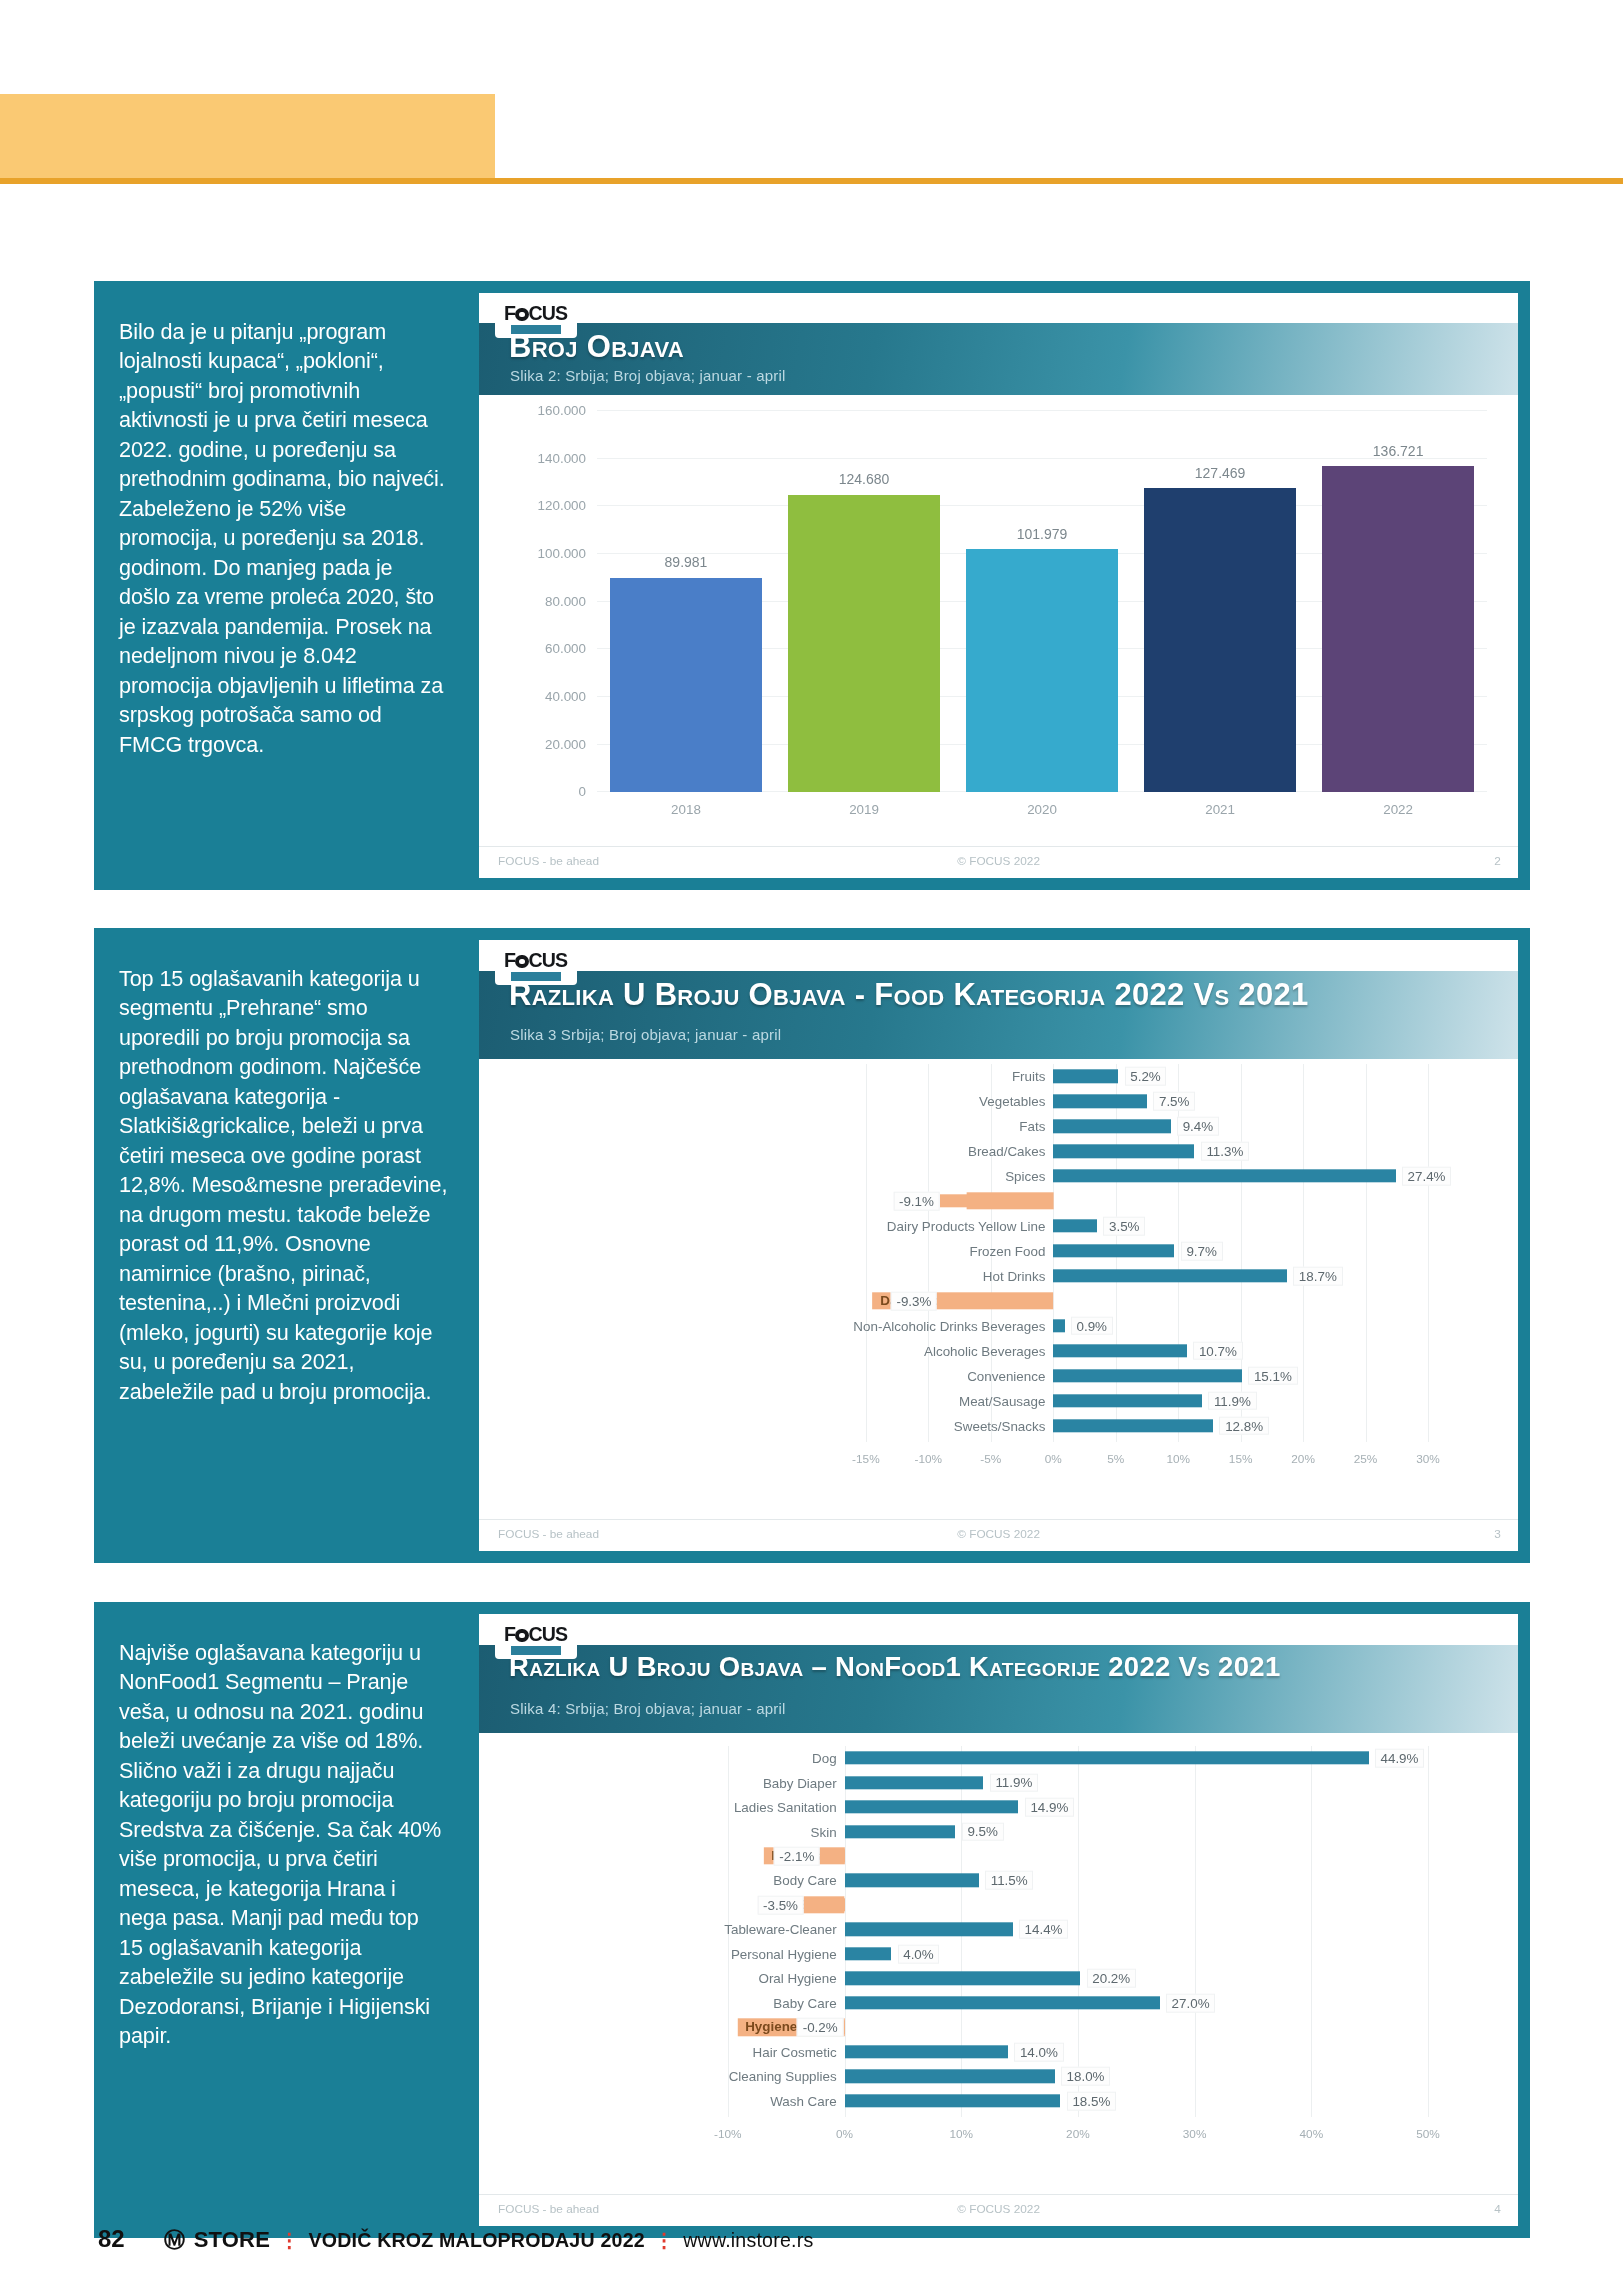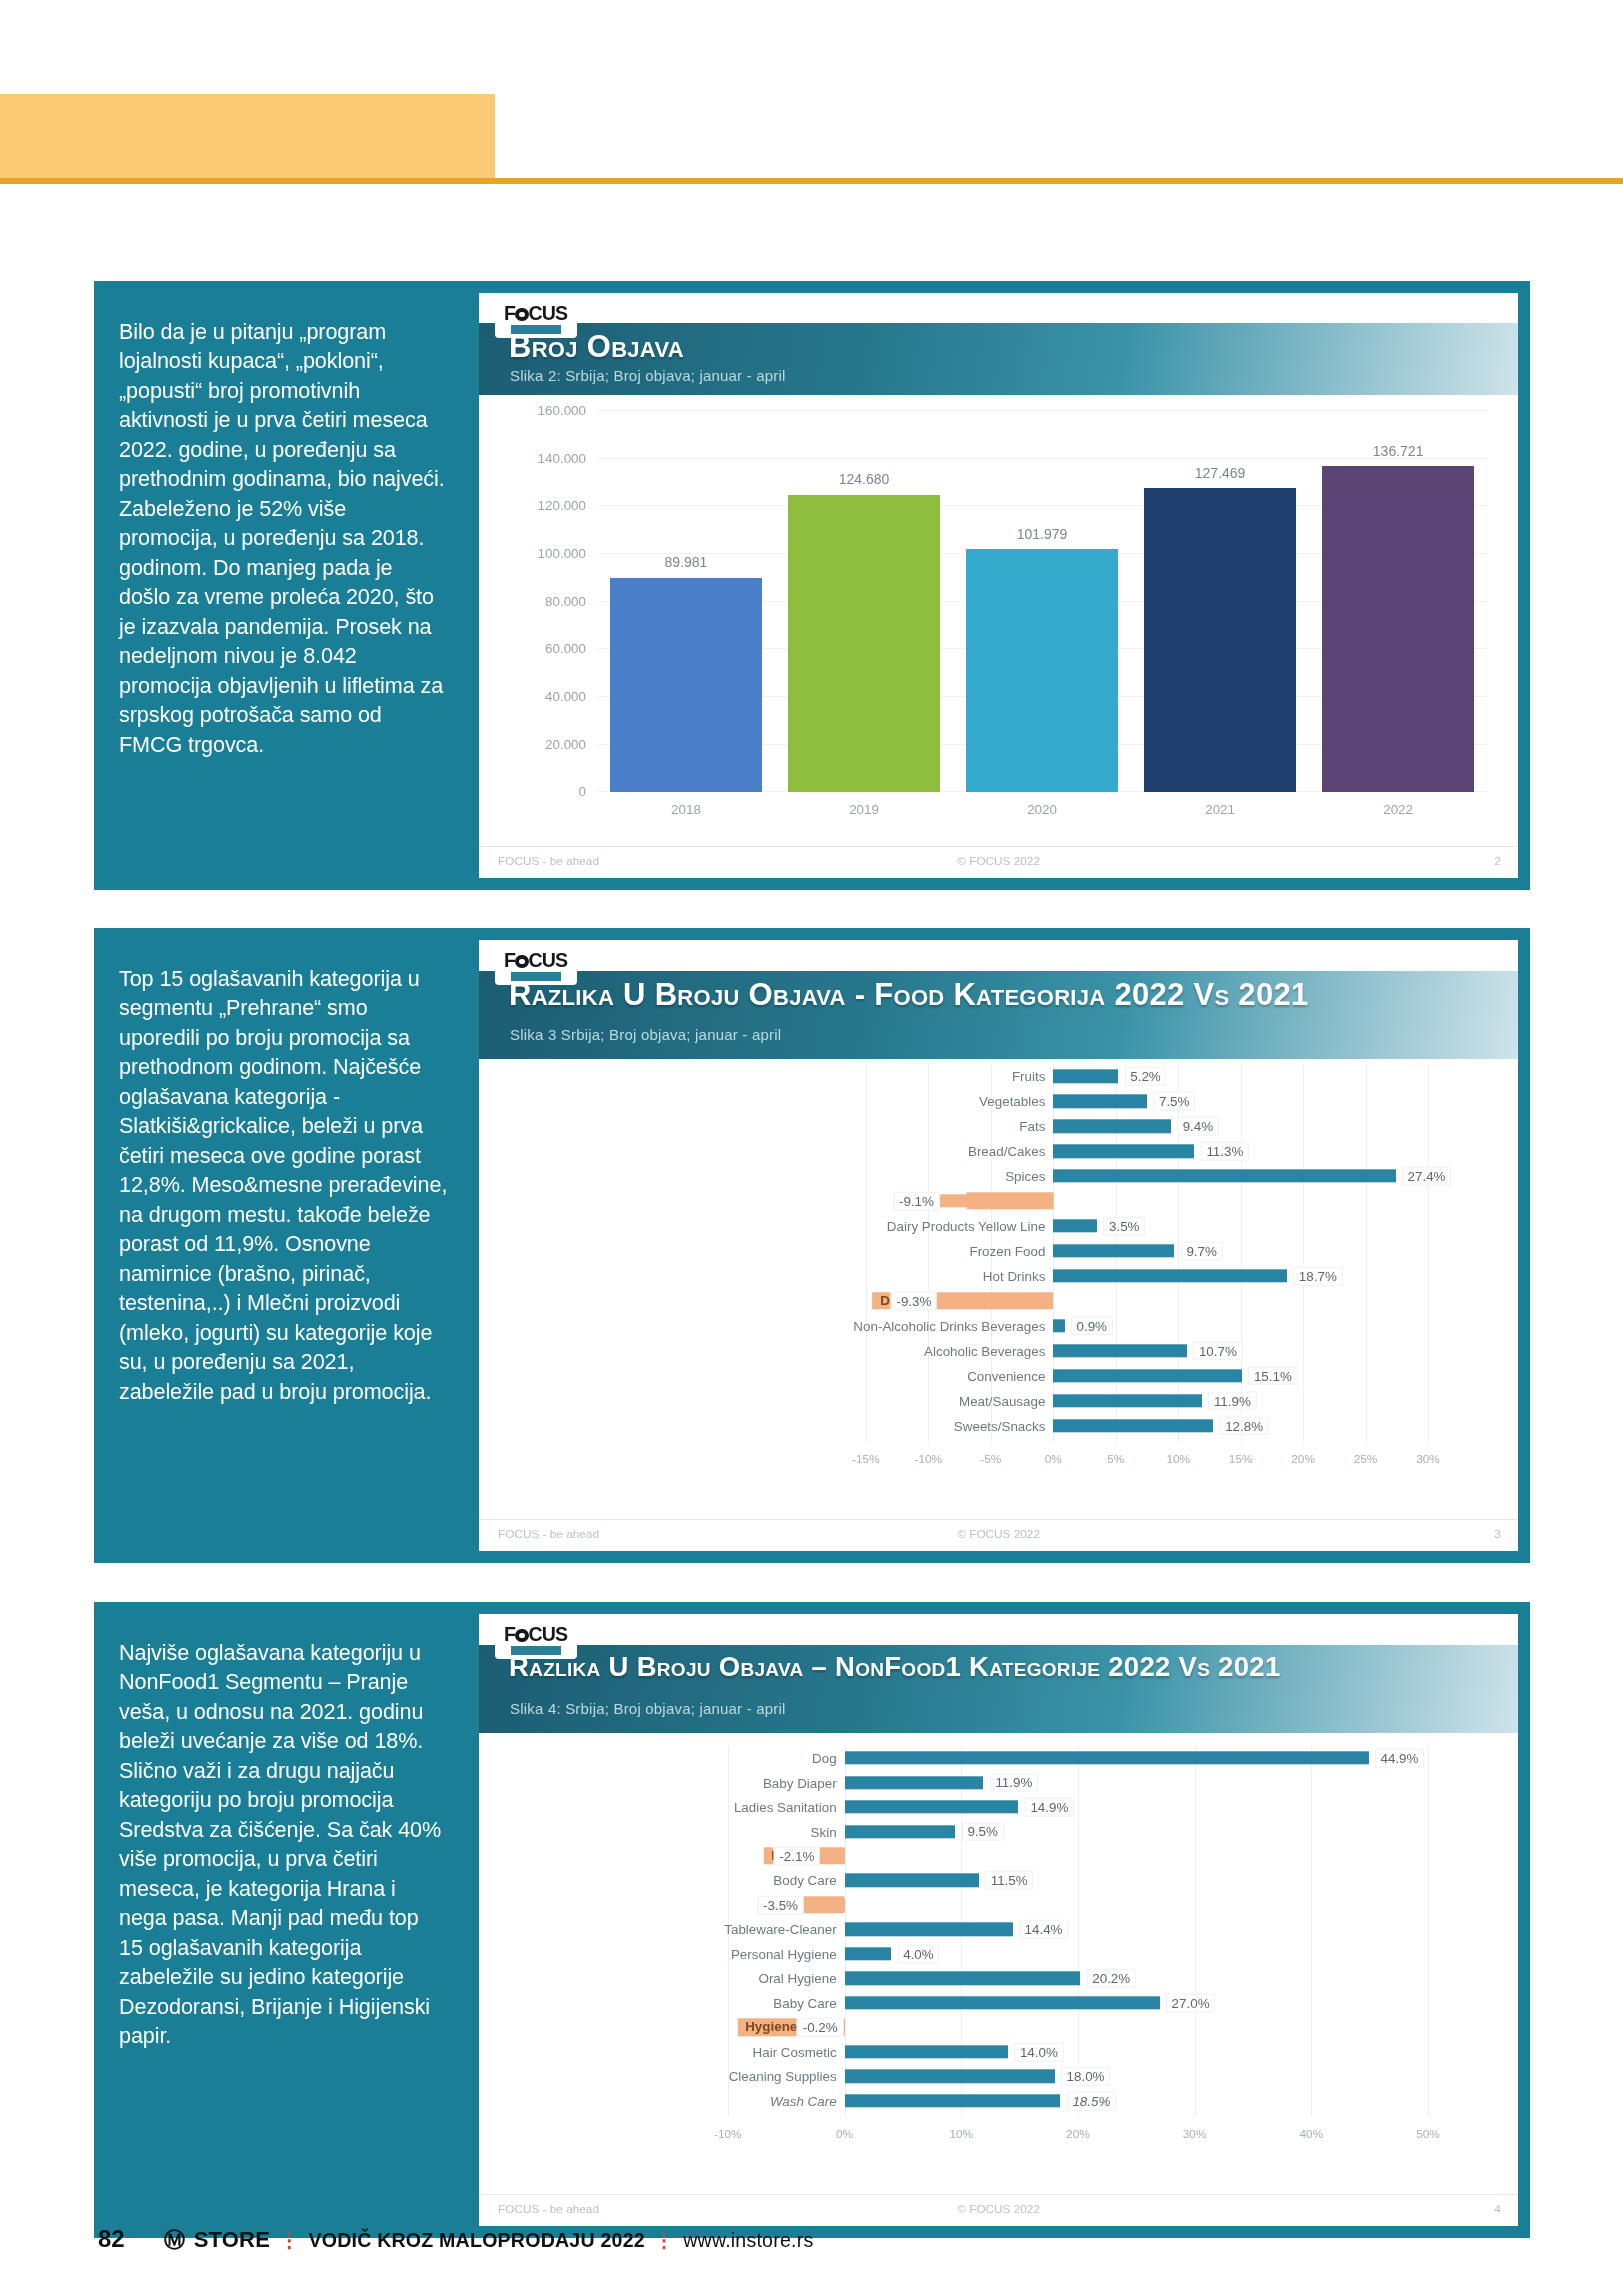--- a/index.html
+++ b/index.html
@@ -525,21 +525,21 @@
           <div class="bar-row" style="top: 80%; height: 6.66667%;">
             <span class="bar-cat" style="left: 34.8333%;">Hair Cosmetic</span>
             <div class="bar-rect pos" style="left: 34.8333%; width: 16.5667%;"></div>
             <span class="bar-lbl" style="left: calc(51.4% + 6.3px);">14.0%</span>
           </div>
           <div class="bar-row" style="top: 86.6667%; height: 6.66667%;">
             <span class="bar-cat" style="left: 34.8333%;">Cleaning Supplies</span>
             <div class="bar-rect pos" style="left: 34.8333%; width: 21.3%;"></div>
             <span class="bar-lbl" style="left: calc(56.1333% + 6.3px);">18.0%</span>
           </div>
-          <div class="bar-row" style="top: 93.3333%; height: 6.66667%; font-style: italic;">
+          <div class="bar-row" style="top: 93.3333%; height: 6.66667%;">
             <span class="bar-cat" style="left: 34.8333%;">Wash Care</span>
             <div class="bar-rect pos" style="left: 34.8333%; width: 21.8917%;"></div>
             <span class="bar-lbl" style="left: calc(56.725% + 6.3px);">18.5%</span>
           </div>
         </div>
       </div>
     <div class="chart-footer">
       <span class="cf-left">FOCUS - be ahead</span>
       <span class="cf-mid">© FOCUS 2022</span>
       <span class="cf-right">4</span>

